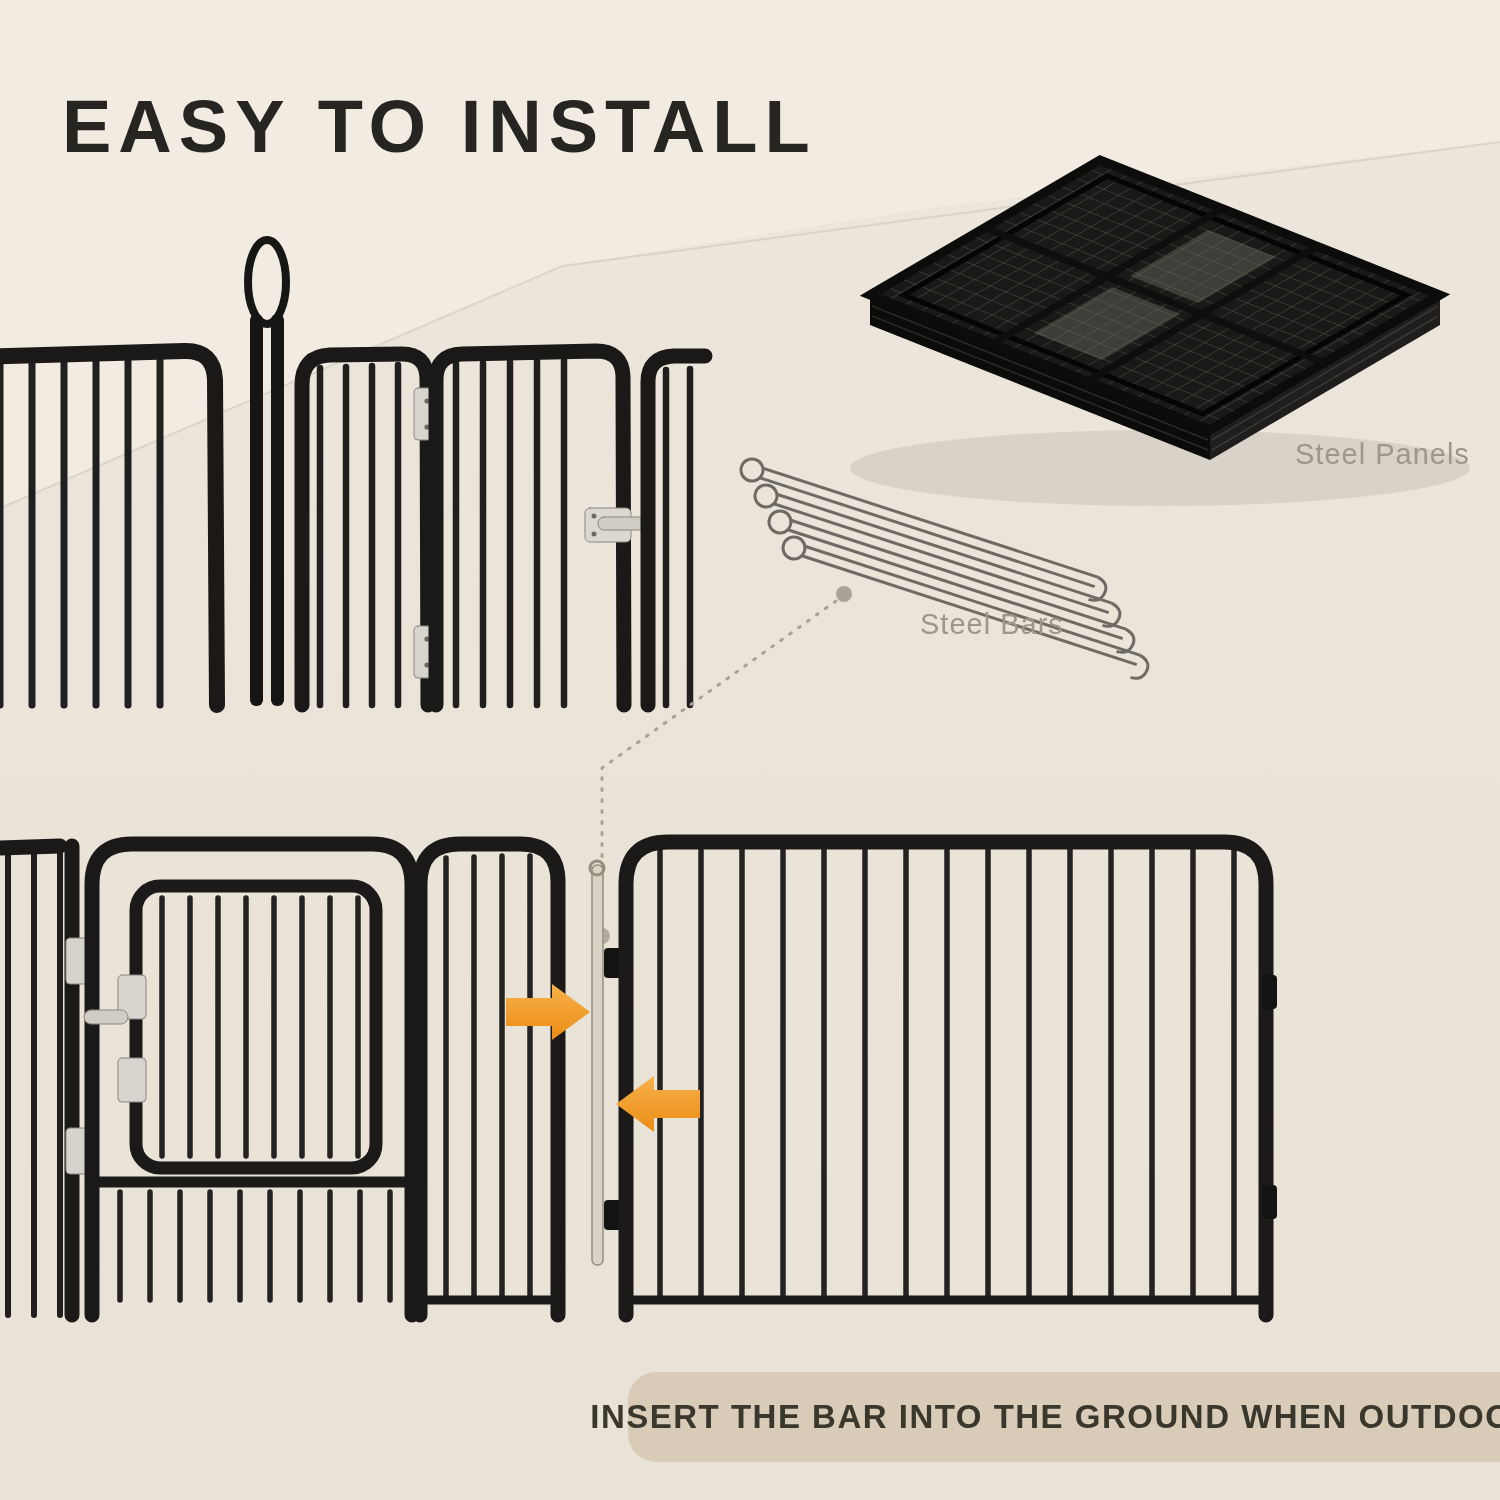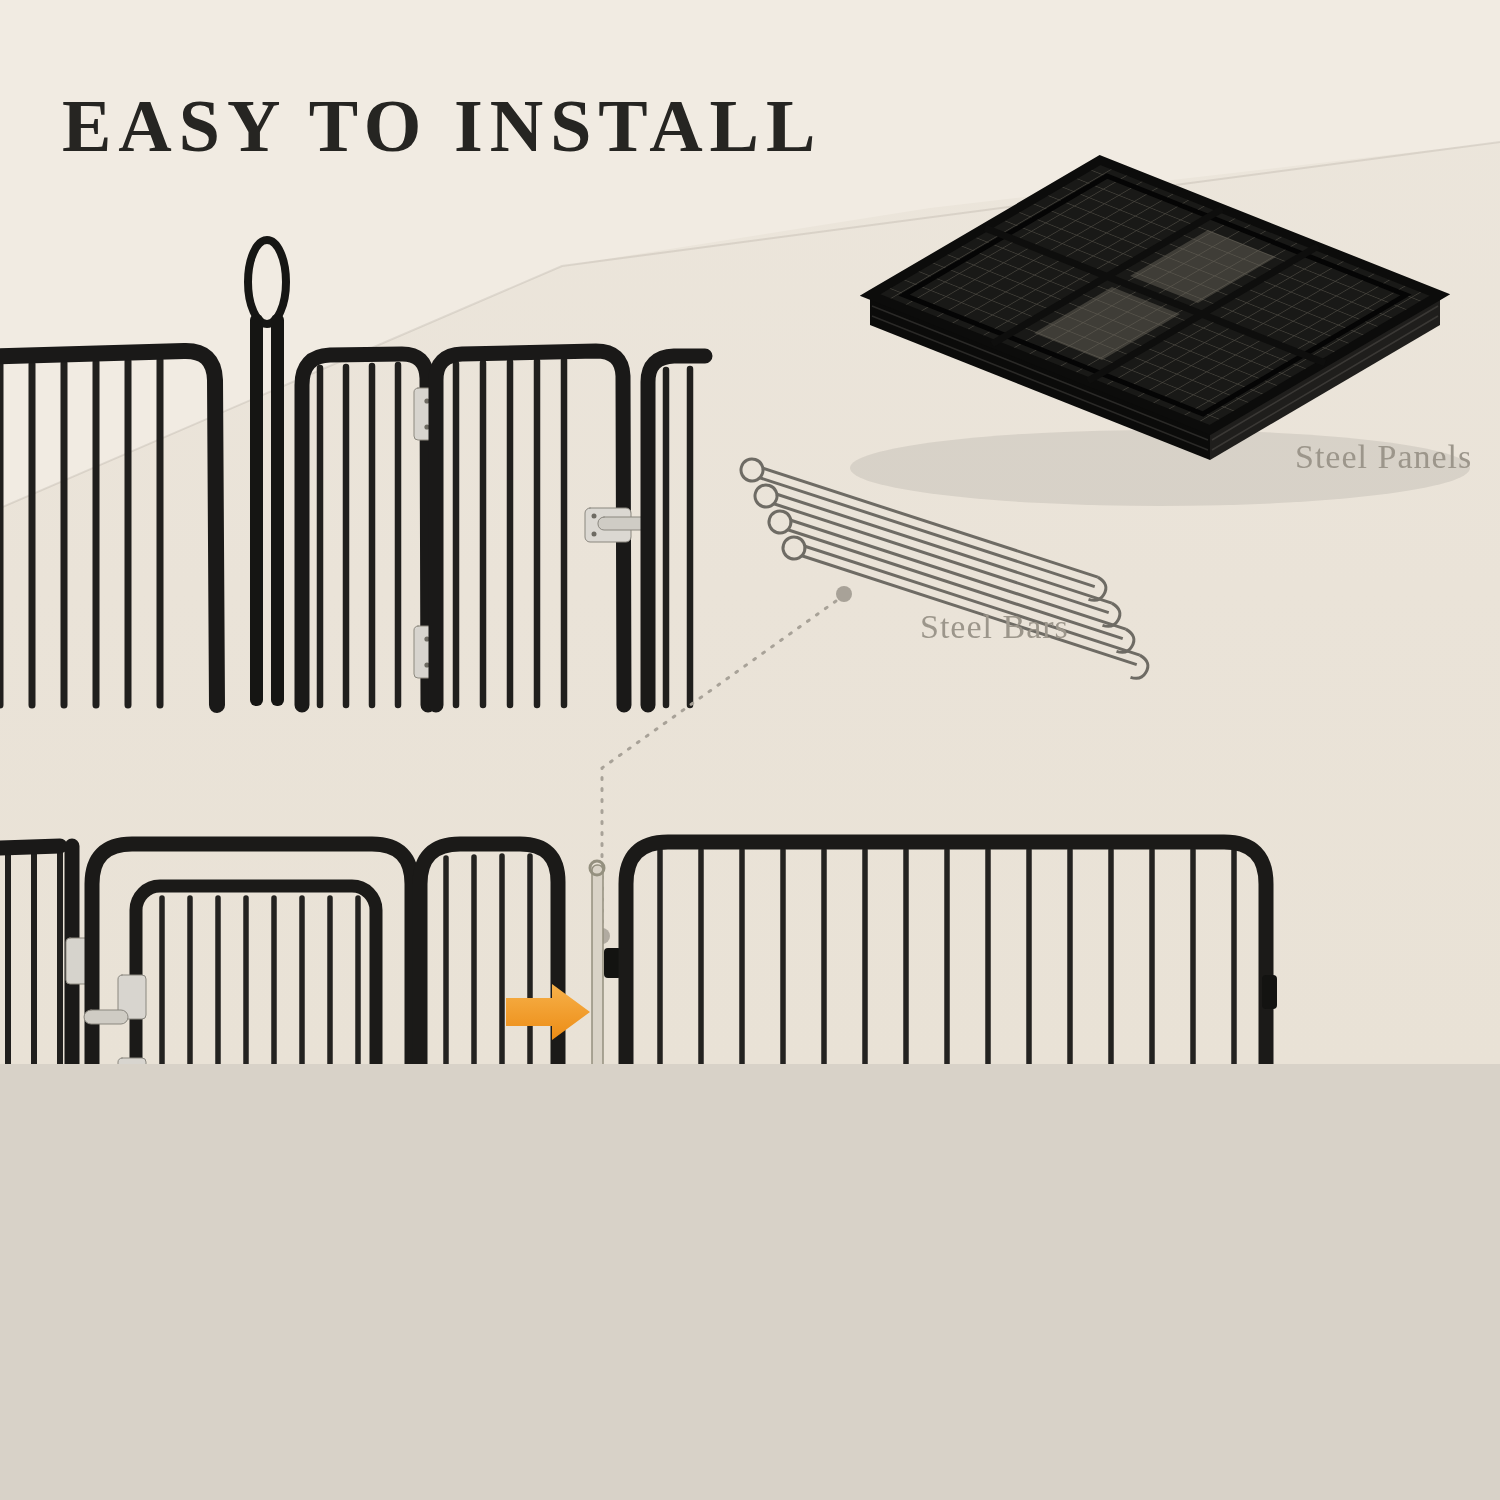--- a/index.html
+++ b/index.html
@@ -1,27 +1,27 @@
 <!DOCTYPE html>
 <html><head>
 <meta charset="utf-8">
 <style>
   html,body{margin:0;padding:0;background:#d8d2c8;}
   .canvas{
-    position:relative;width:1500px;height:1064px;overflow:hidden;
+    position:relative;width:1500px;height:1500px;overflow:hidden;
     background:linear-gradient(180deg,#ece6dc 0%,#eae3d8 55%,#e9e2d6 100%);
-    font-family:Liberation Serif, serif;
+    font-family:Liberation Sans, sans-serif;
   }
   .page-title{
     position:absolute;left:62px;top:84px;
     font-size:74px;font-weight:bold;letter-spacing:7px;
     color:#262522;white-space:nowrap;
   }
   .callout-label{
-    position:absolute;font-size:34px;color:#9c968b;letter-spacing:1px;white-space:nowrap;
+    position:absolute;font-size:29px;color:#9c968b;letter-spacing:1px;white-space:nowrap;
   }
   .label-steel-panels{left:1295px;top:438px;}
   .label-steel-bars{left:920px;top:608px;}
   .banner{
     position:absolute;left:628px;right:0;top:1372px;height:90px;
     background:#d8ccb9;border-radius:28px 0 0 28px;
     display:flex;align-items:center;justify-content:center;
   }
   .banner-text{
     font-size:33px;font-weight:bold;letter-spacing:1.5px;color:#3a372d;white-space:nowrap;

